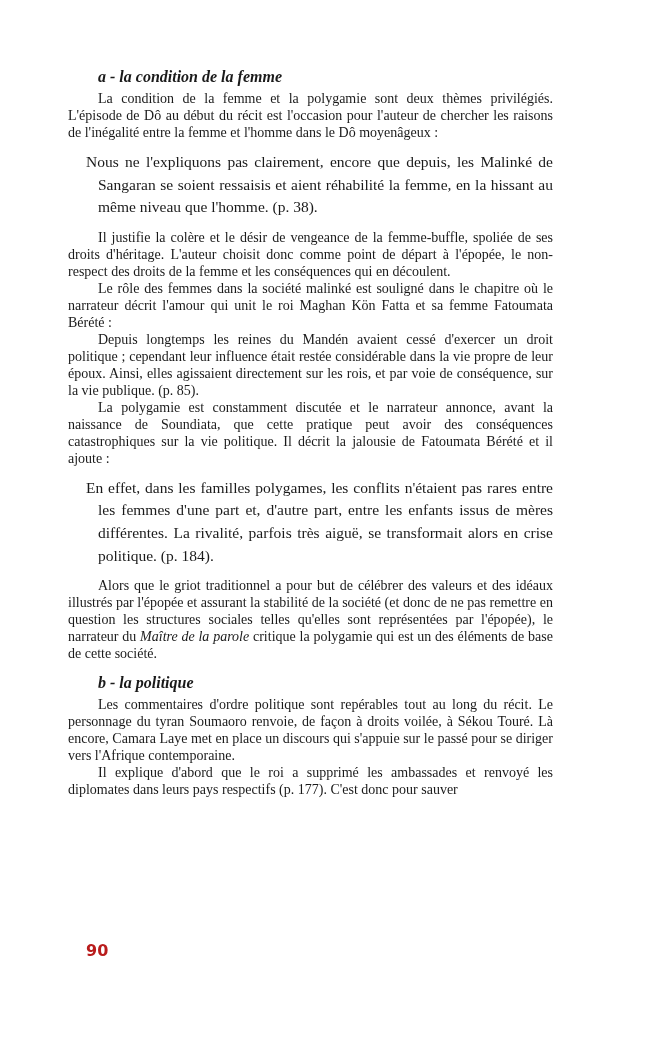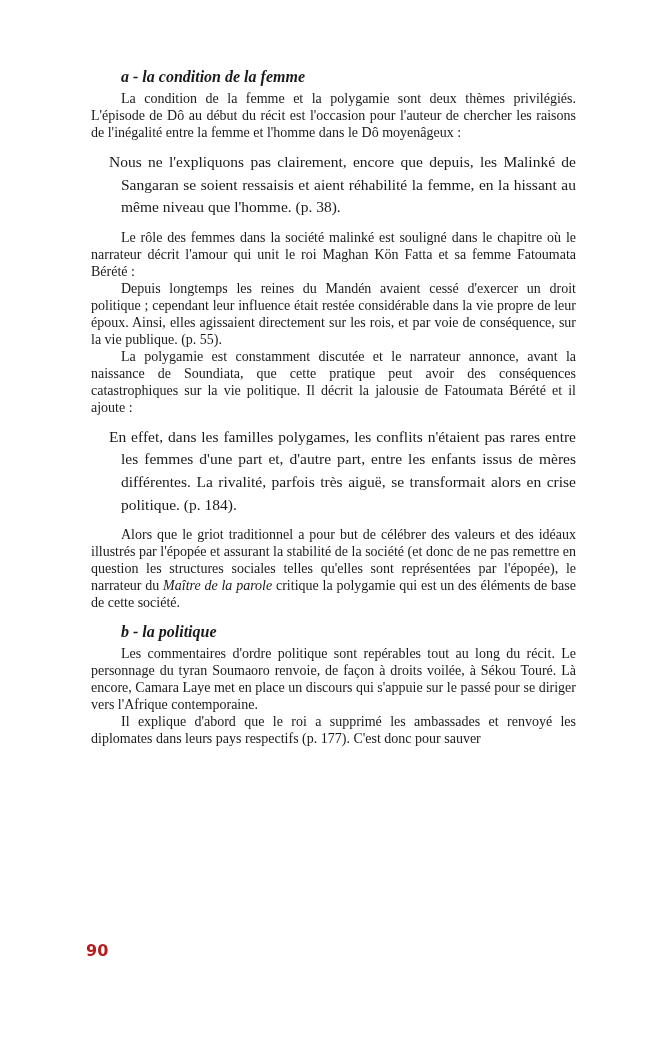--- a/index.html
+++ b/index.html
@@ -10,21 +10,21 @@
     body {
       width: 650px;
       height: 1037px;
       position: relative;
       overflow: hidden;
       font-family: "Liberation Serif", "DejaVu Serif", serif;
       color: #1a1a1a;
     }
     .page {
       position: absolute;
-      left: 91px;
+      left: 68px;
       top: 66px;
       width: 485px;
     }
     .heading {
       font-weight: bold;
       font-style: italic;
       font-size: 16px;
       line-height: 22px;
       margin: 0 0 2px 0;
       padding-left: 30px;
@@ -61,24 +61,25 @@
 <body>
 
 <div class="page">
 
   <h3 class="heading">a - la condition de la femme</h3>
 
   <p class="para">La condition de la femme et la polygamie sont deux thèmes privilégiés. L'épisode de Dô au début du récit est l'occasion pour l'auteur de chercher les raisons de l'inégalité entre la femme et l'homme dans le Dô moyenâgeux :</p>
 
   <p class="quote">Nous ne l'expliquons pas clairement, encore que depuis, les Malinké de Sangaran se soient ressaisis et aient réhabilité la femme, en la hissant au même niveau que l'homme. (p. 38).</p>
 
+  <p class="para">Il justifie la colère et le désir de vengeance de la femme-buffle, spoliée de ses droits d'héritage. L'auteur choisit donc comme point de départ à l'épopée, le non-respect des droits de la femme et les conséquences qui en découlent.</p>
 
   <p class="para">Le rôle des femmes dans la société malinké est souligné dans le chapitre où le narrateur décrit l'amour qui unit le roi Maghan Kön Fatta et sa femme Fatoumata Bérété :</p>
 
-  <p class="para">Depuis longtemps les reines du Mandén avaient cessé d'exercer un droit politique ; cependant leur influence était restée considérable dans la vie propre de leur époux. Ainsi, elles agissaient directement sur les rois, et par voie de conséquence, sur la vie publique. (p. 55).</p>
+  <p class="para">Depuis longtemps les reines du Mandén avaient cessé d'exercer un droit politique ; cependant leur influence était restée considérable dans la vie propre de leur époux. Ainsi, elles agissaient directement sur les rois, et par voie de conséquence, sur la vie publique. (p. 85).</p>
 
   <p class="para">La polygamie est constamment discutée et le narrateur annonce, avant la naissance de Soundiata, que cette pratique peut avoir des conséquences catastrophiques sur la vie politique. Il décrit la jalousie de Fatoumata Bérété et il ajoute :</p>
 
   <p class="quote">En effet, dans les familles polygames, les conflits n'étaient pas rares entre les femmes d'une part et, d'autre part, entre les enfants issus de mères différentes. La rivalité, parfois très aiguë, se transformait alors en crise politique. (p. 184).</p>
 
   <p class="para"><span>Alors que le griot traditionnel a pour but de célébrer des valeurs et des idéaux illustrés par l'épopée et assurant la stabilité de la société (et donc de ne pas remettre en question les structures sociales telles qu'elles sont représentées par l'épopée), le narrateur du </span><span class="ital">Maître de la parole</span><span> critique la polygamie qui est un des éléments de base de cette société.</span></p>
 
   <div class="gap"></div>
 
   <h3 class="heading">b - la politique</h3>

